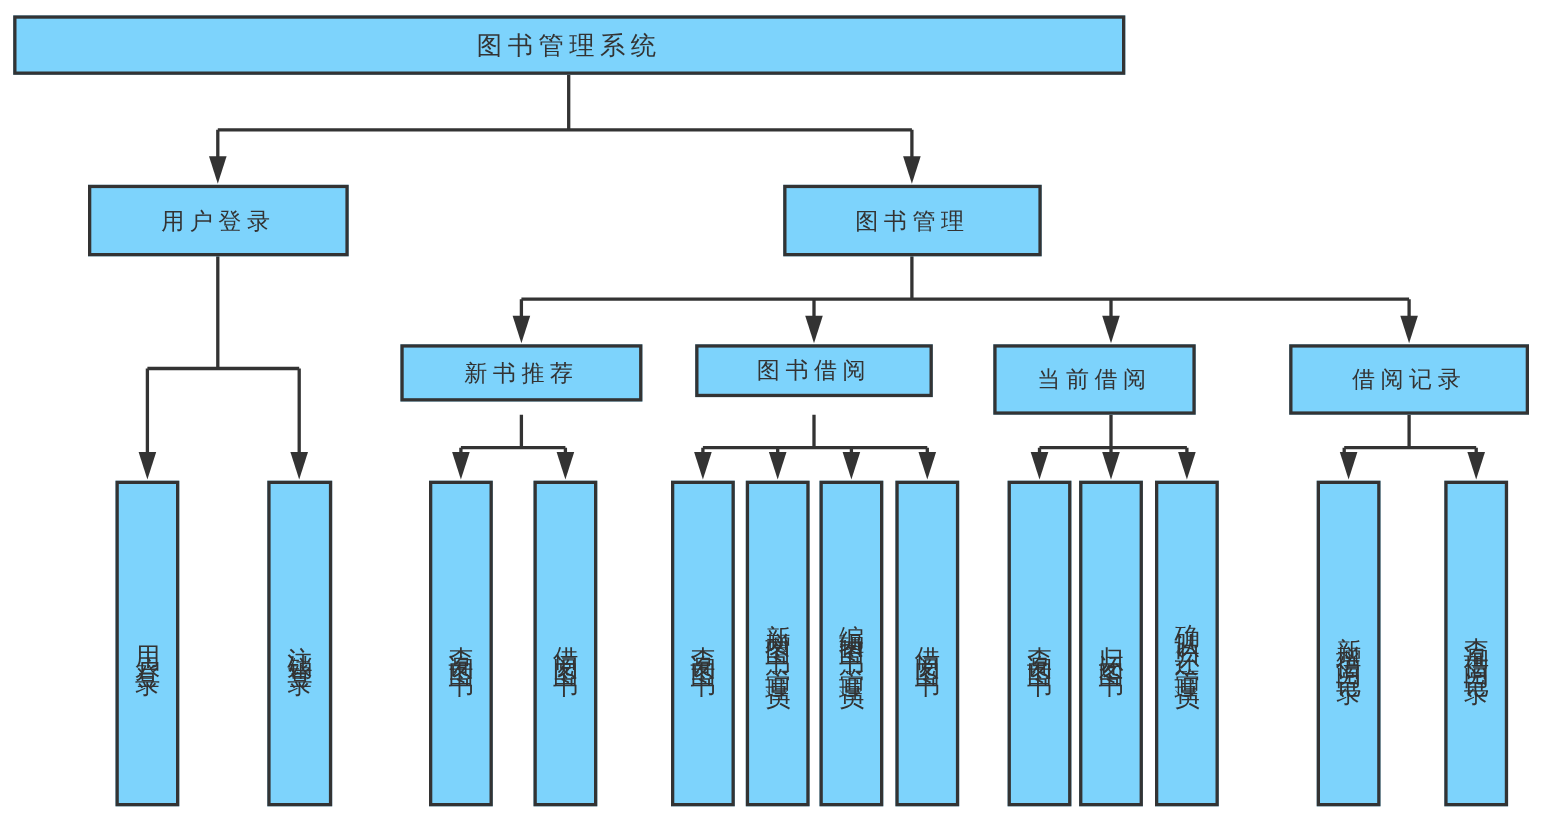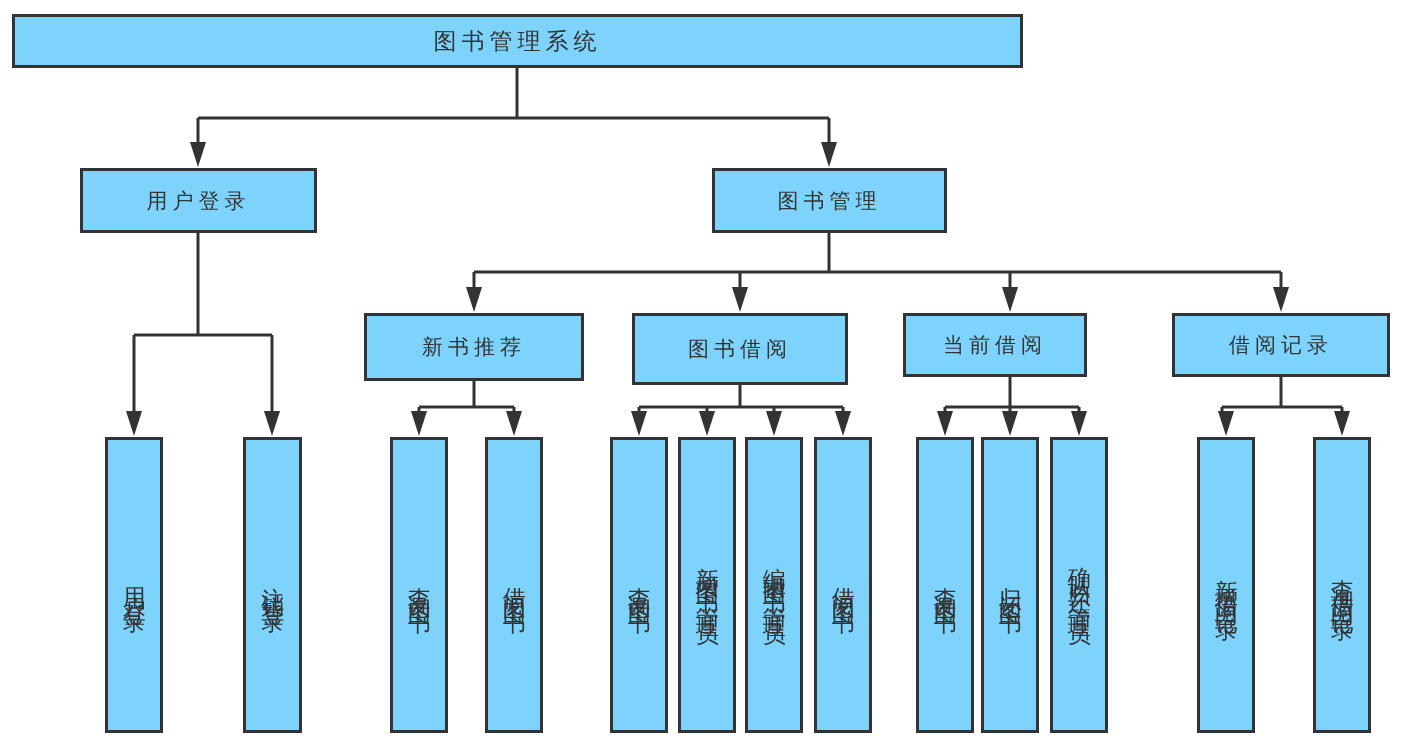--- a/index.html
+++ b/index.html
@@ -94,22 +94,22 @@
       <polygon points="1218,411 1234,411 1226,436"></polygon>
       <polygon points="1334,411 1350,411 1342,436"></polygon>
     </g>
   </svg>
 
   <div class="box root-box" style="left:12px;top:14px;width:1011px;height:54px">图书管理系统</div>
 
   <div class="box h-box" style="left:80px;top:168px;width:237px;height:65px">用户登录</div>
   <div class="box h-box" style="left:712px;top:168px;width:235px;height:65px">图书管理</div>
 
-  <div class="box h-box" style="left:364px;top:313px;width:220px;height:68px">新书推荐</div>
-  <div class="box h-box" style="left:632px;top:313px;width:216px;height:72px">图书借阅</div>
+  <div class="box h-box" style="left:364px;top:313px;width:220px;height:52px">新书推荐</div>
+  <div class="box h-box" style="left:632px;top:313px;width:216px;height:48px">图书借阅</div>
   <div class="box h-box" style="left:903px;top:313px;width:184px;height:64px">当前借阅</div>
   <div class="box h-box" style="left:1172px;top:313px;width:218px;height:64px">借阅记录</div>
 
   <div class="box leaf-box" style="left:105px;top:437px;width:58px;height:296px">用户登录</div>
   <div class="box leaf-box" style="left:243px;top:437px;width:59px;height:296px">注销登录</div>
 
   <div class="box leaf-box" style="left:390px;top:437px;width:58px;height:296px">查询图书</div>
   <div class="box leaf-box" style="left:485px;top:437px;width:58px;height:296px">借阅图书</div>
 
   <div class="box leaf-box" style="left:610px;top:437px;width:58px;height:296px">查询图书</div>

